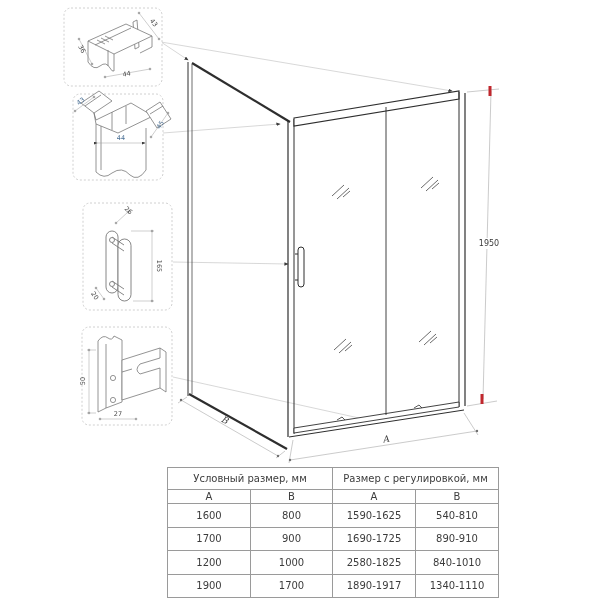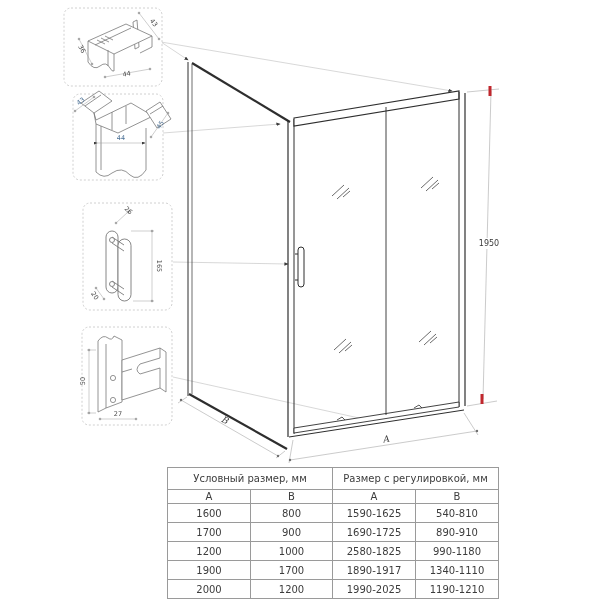--- a/index.html
+++ b/index.html
@@ -254,30 +254,24 @@
     <tr>
       <td>1700</td>
       <td>900</td>
       <td>1690-1725</td>
       <td>890-910</td>
     </tr>
     <tr>
       <td>1200</td>
       <td>1000</td>
       <td>2580-1825</td>
-      <td>990-1180</td>
+      <td>840-1010</td>
     </tr>
     <tr>
       <td>1900</td>
       <td>1700</td>
       <td>1890-1917</td>
       <td>1340-1110</td>
     </tr>
-    <tr>
-      <td>2000</td>
-      <td>1200</td>
-      <td>1990-2025</td>
-      <td>1190-1210</td>
-    </tr>
   </tbody>
 </table>
 
 </div>
 
 </body></html>

